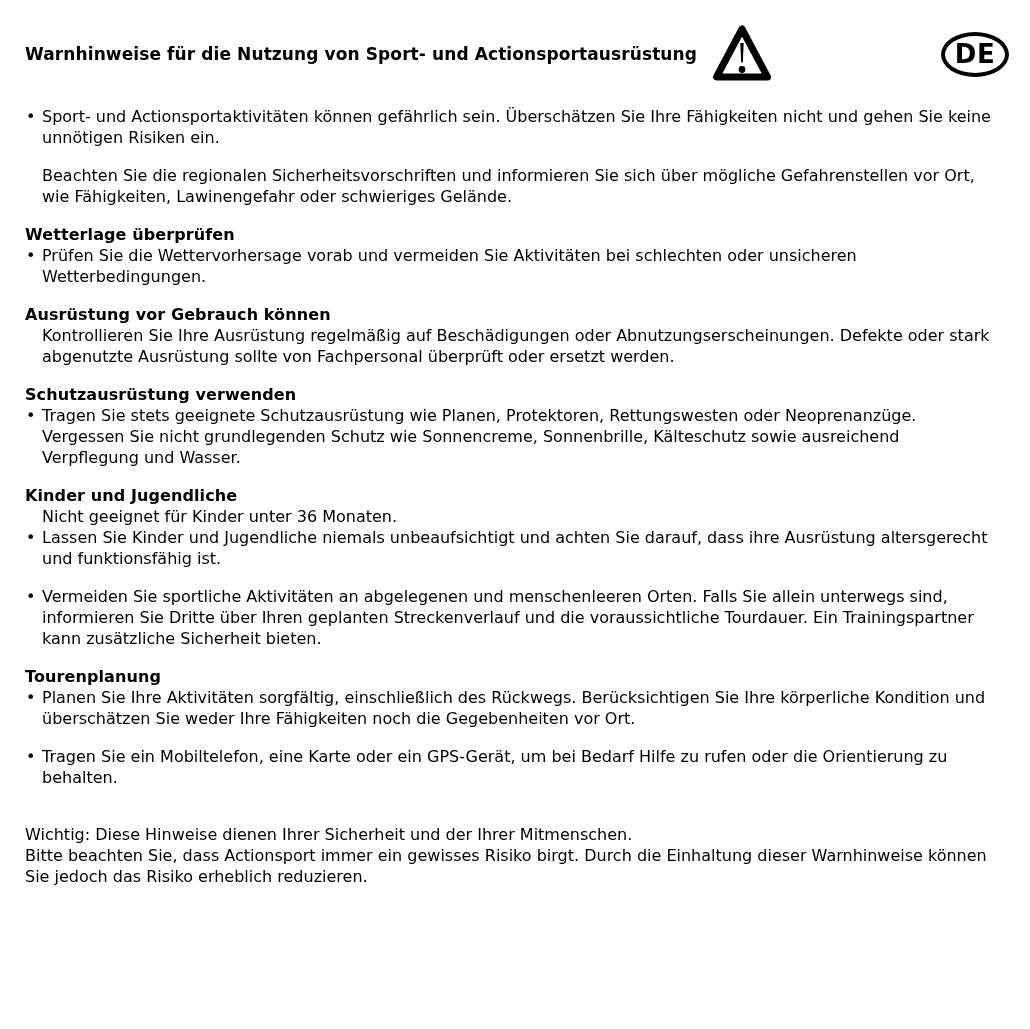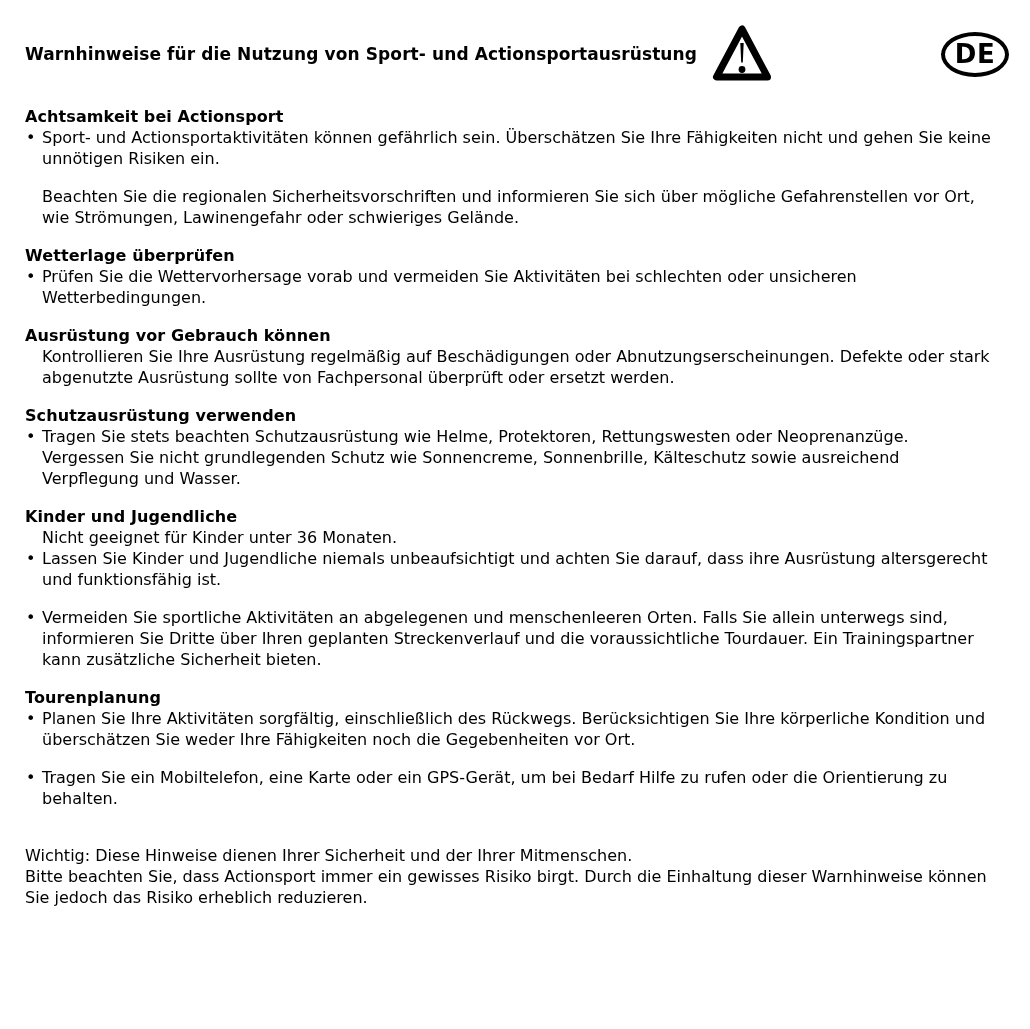--- a/index.html
+++ b/index.html
@@ -57,37 +57,36 @@
         <circle cx="31" cy="45.5" r="3.4" fill="#000"></circle>
       </svg>
     </span>
     <span class="lang-badge">
       <span class="lang-badge-label">DE</span>
     </span>
   </header>
 
   <main id="sections">
       <section class="section">
-        <h2 class="heading">Achtsamkeit bei Actionsport</h2>
         <p class="item bulleted"><span class="bullet">•</span><span>Sport- und Actionsportaktivitäten können gefährlich sein. Überschätzen Sie Ihre Fähigkeiten nicht und gehen Sie keine unnötigen Risiken ein.</span></p>
       </section>
       <section class="section">
-        <p class="item"><span>Beachten Sie die regionalen Sicherheitsvorschriften und informieren Sie sich über mögliche Gefahrenstellen vor Ort, wie Strömungen, Lawinengefahr oder schwieriges Gelände.</span></p>
+        <p class="item"><span>Beachten Sie die regionalen Sicherheitsvorschriften und informieren Sie sich über mögliche Gefahrenstellen vor Ort, wie Fähigkeiten, Lawinengefahr oder schwieriges Gelände.</span></p>
       </section>
       <section class="section">
         <h2 class="heading">Wetterlage überprüfen</h2>
         <p class="item bulleted"><span class="bullet">•</span><span>Prüfen Sie die Wettervorhersage vorab und vermeiden Sie Aktivitäten bei schlechten oder unsicheren Wetterbedingungen.</span></p>
       </section>
       <section class="section">
         <h2 class="heading">Ausrüstung vor Gebrauch können</h2>
         <p class="item"><span>Kontrollieren Sie Ihre Ausrüstung regelmäßig auf Beschädigungen oder Abnutzungserscheinungen. Defekte oder stark abgenutzte Ausrüstung sollte von Fachpersonal überprüft oder ersetzt werden.</span></p>
       </section>
       <section class="section">
         <h2 class="heading">Schutzausrüstung verwenden</h2>
-        <p class="item bulleted"><span class="bullet">•</span><span>Tragen Sie stets beachten Schutzausrüstung wie Helme, Protektoren, Rettungswesten oder Neoprenanzüge. Vergessen Sie nicht grundlegenden Schutz wie Sonnencreme, Sonnenbrille, Kälteschutz sowie ausreichend Verpflegung und Wasser.</span></p>
+        <p class="item bulleted"><span class="bullet">•</span><span>Tragen Sie stets geeignete Schutzausrüstung wie Planen, Protektoren, Rettungswesten oder Neoprenanzüge. Vergessen Sie nicht grundlegenden Schutz wie Sonnencreme, Sonnenbrille, Kälteschutz sowie ausreichend Verpflegung und Wasser.</span></p>
       </section>
       <section class="section">
         <h2 class="heading">Kinder und Jugendliche</h2>
         <p class="item"><span>Nicht geeignet für Kinder unter 36 Monaten.</span></p>
         <p class="item bulleted"><span class="bullet">•</span><span>Lassen Sie Kinder und Jugendliche niemals unbeaufsichtigt und achten Sie darauf, dass ihre Ausrüstung altersgerecht und funktionsfähig ist.</span></p>
       </section>
       <section class="section">
         <p class="item bulleted"><span class="bullet">•</span><span>Vermeiden Sie sportliche Aktivitäten an abgelegenen und menschenleeren Orten. Falls Sie allein unterwegs sind, informieren Sie Dritte über Ihren geplanten Streckenverlauf und die voraussichtliche Tourdauer. Ein Trainingspartner kann zusätzliche Sicherheit bieten.</span></p>
       </section>
       <section class="section">

